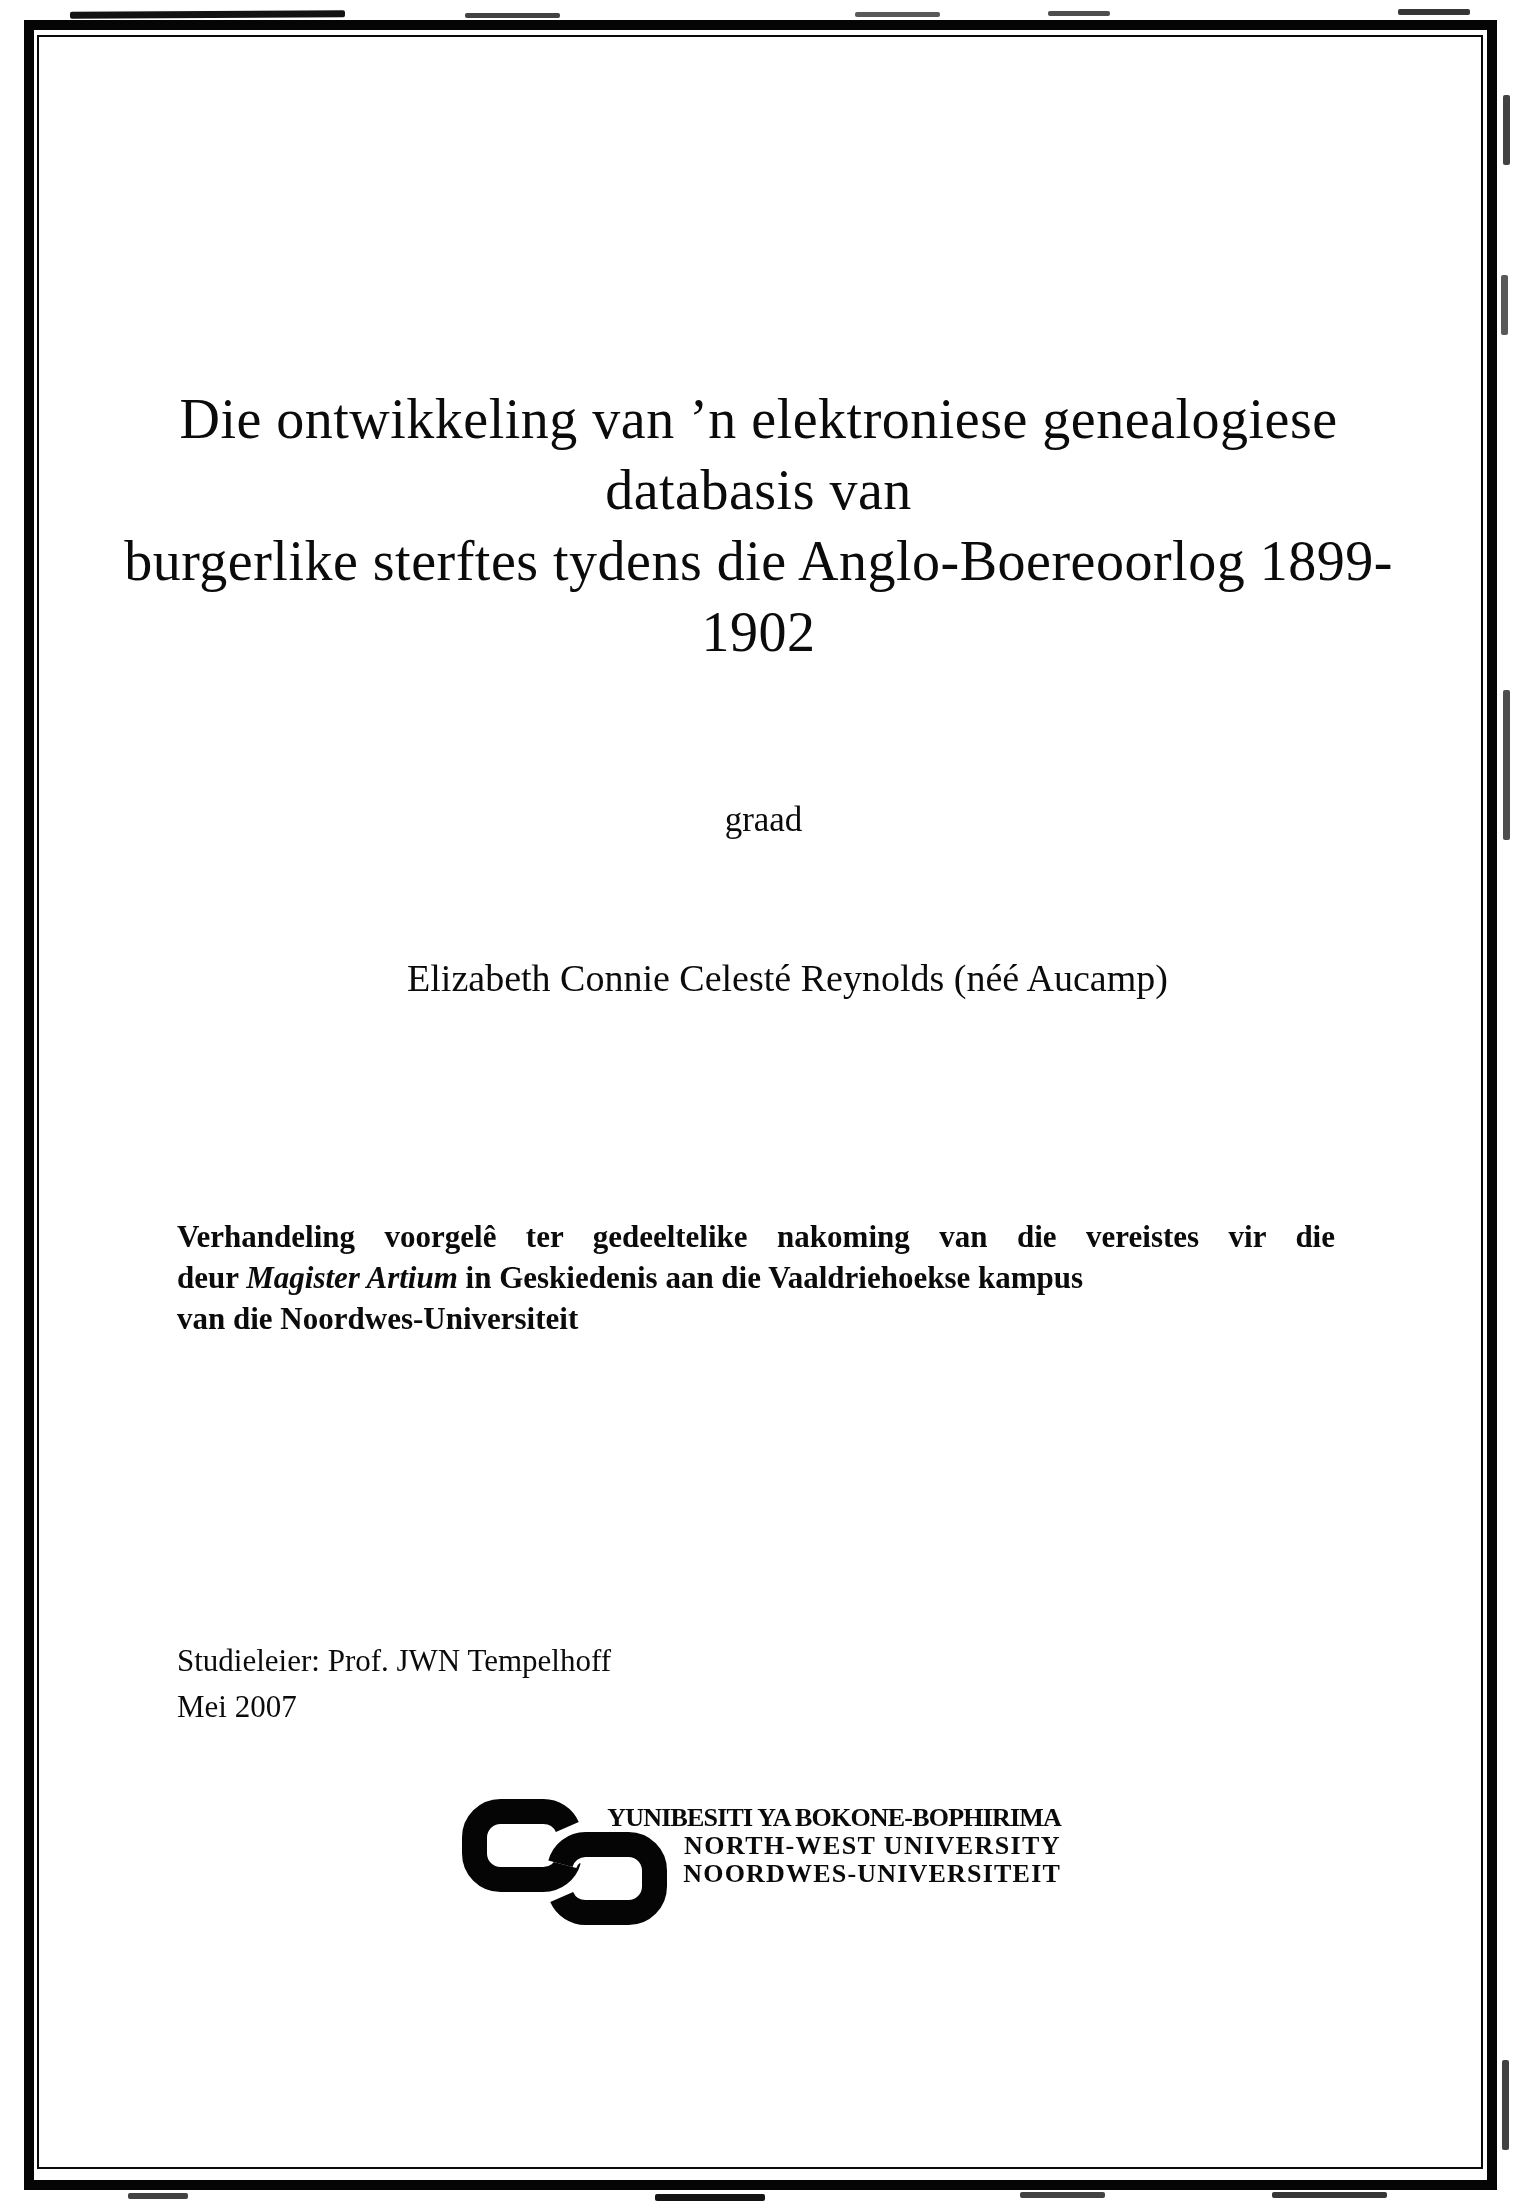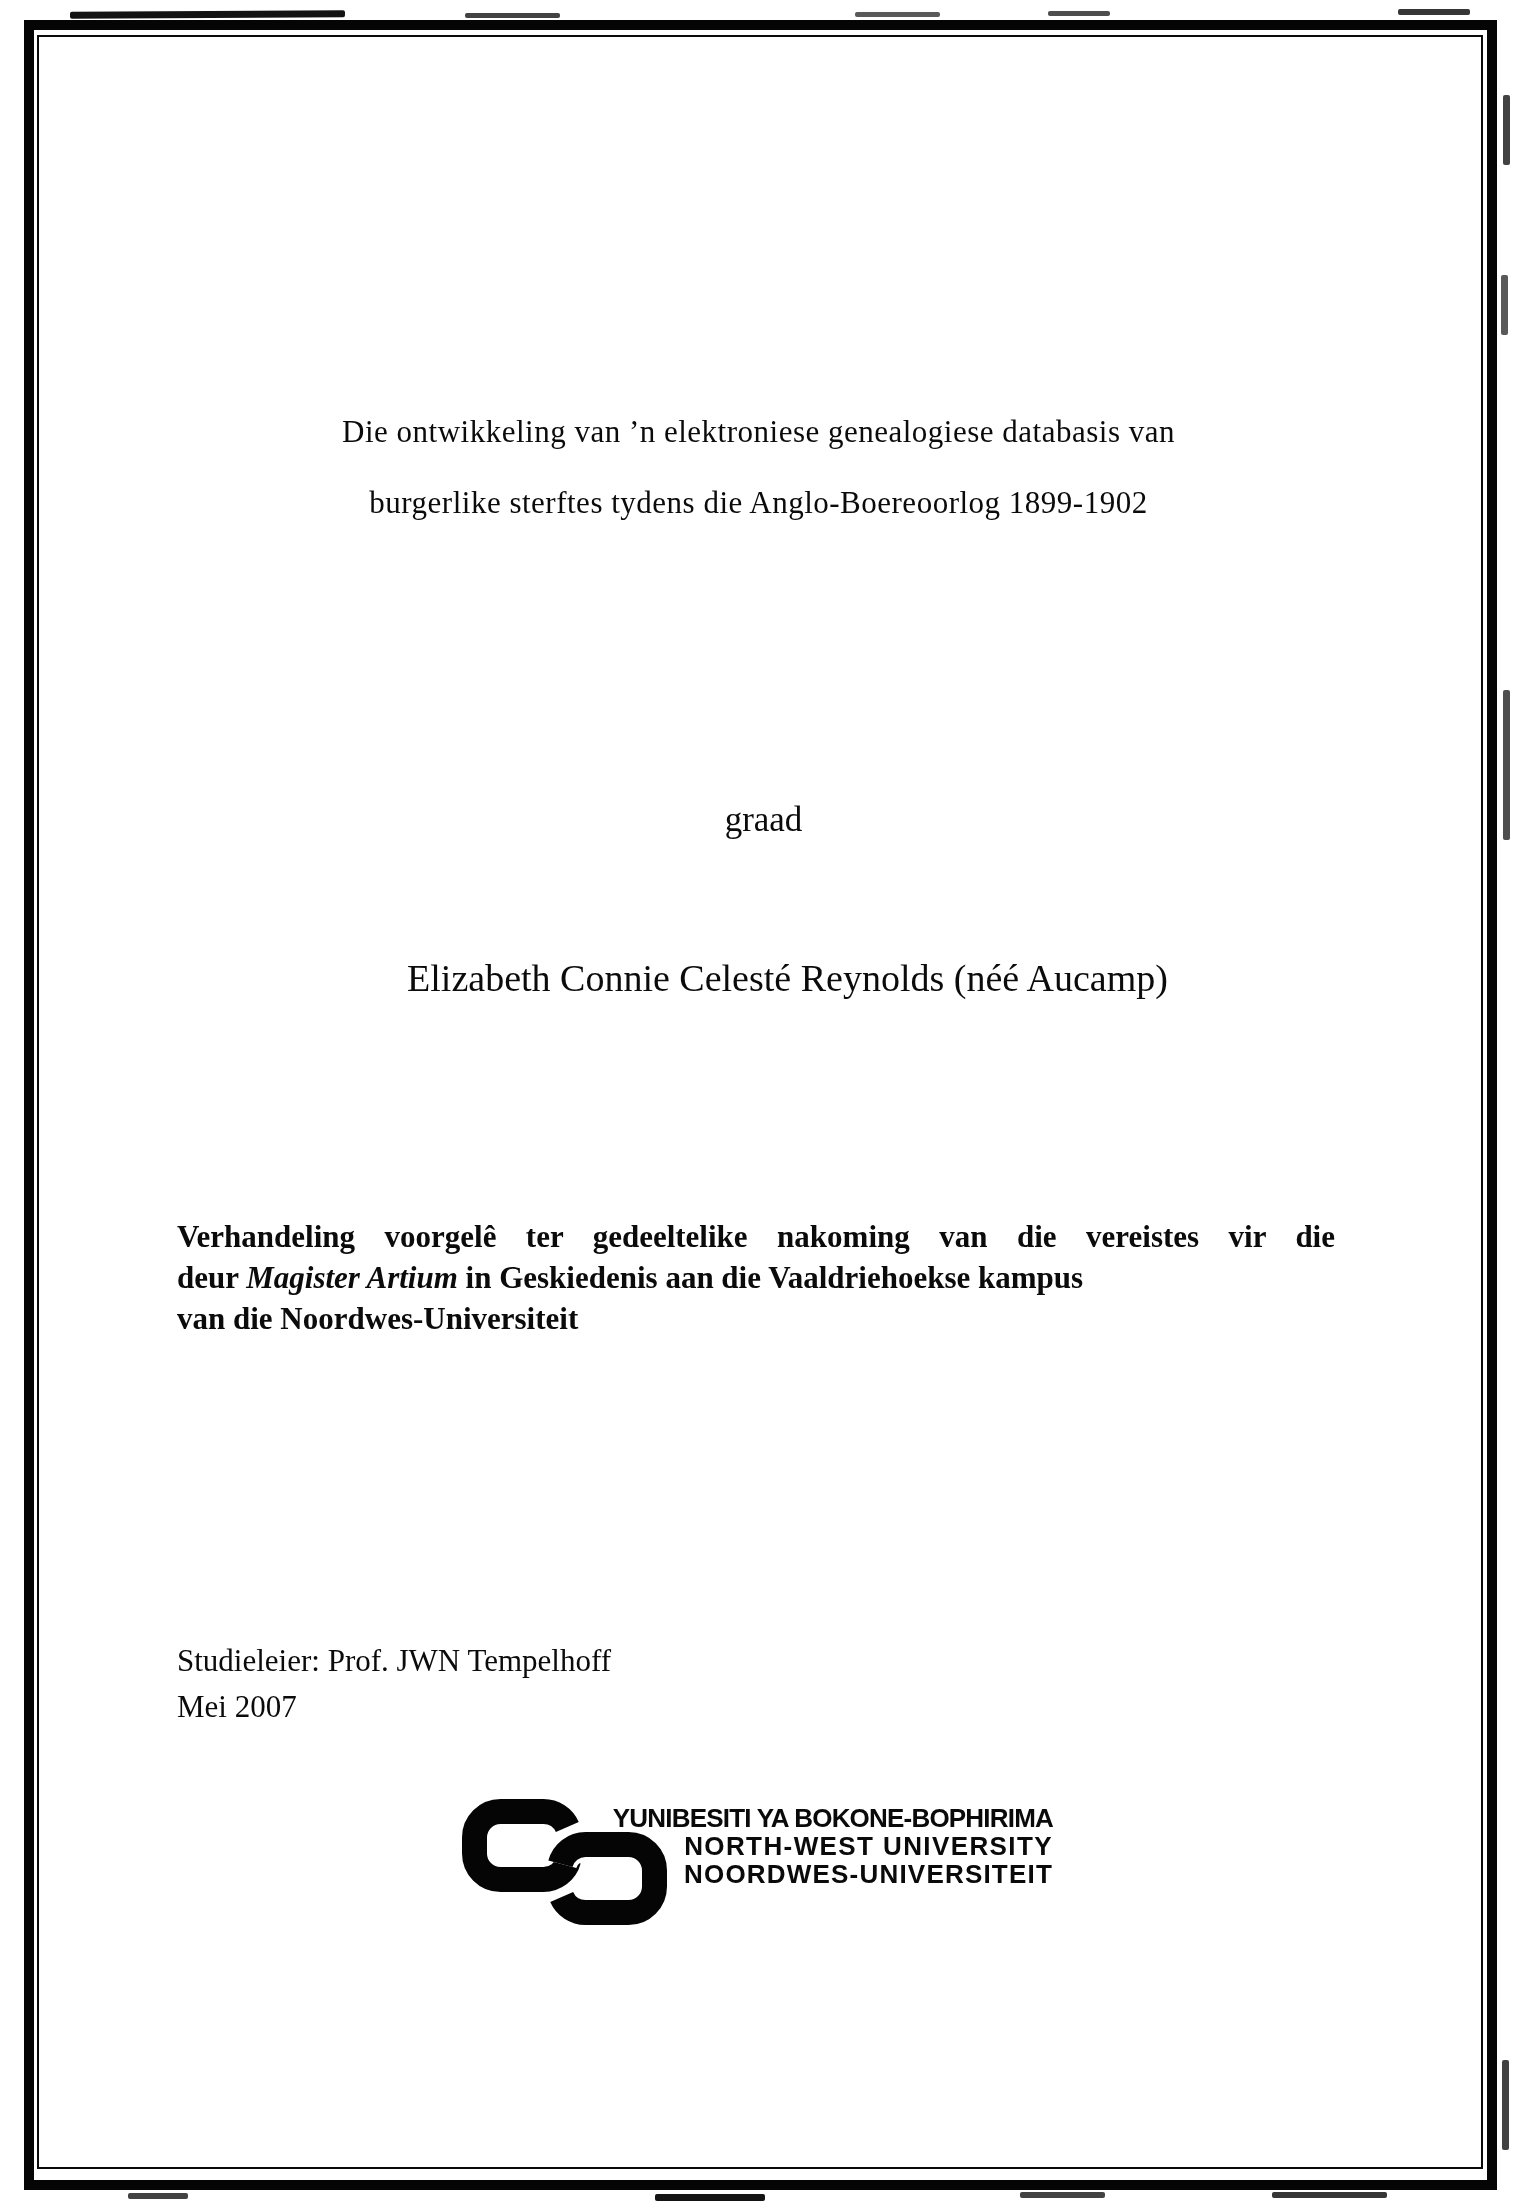--- a/index.html
+++ b/index.html
@@ -41,23 +41,23 @@
   .a-bot3 { left: 1020px;top: 2192px; width: 85px;  height: 6px; opacity:.8; }
   .a-bot4 { left: 1272px;top: 2192px; width: 115px; height: 6px; opacity:.85; }
   .a-r1 { left: 1503px; top: 95px;  width: 7px; height: 70px;  opacity:.8; }
   .a-r2 { left: 1501px; top: 275px; width: 7px; height: 60px;  opacity:.7; }
   .a-r3 { left: 1503px; top: 690px; width: 7px; height: 150px; opacity:.75; }
   .a-r4 { left: 1502px; top: 2060px; width: 7px; height: 90px; opacity:.8; }
 
   
   .title-block {
     position: absolute;
-    left: 100px; right: 110px; top: 396px;
+    left: 100px; right: 110px; top: 384px;
     text-align: center;
-    font-size: 31px;
+    font-size: 56px;
     line-height: 71px;
     letter-spacing: 0.5px;
   }
   .byline {
     position: absolute;
     left: 0; right: 0; top: 800px;
     text-align: center;
     font-size: 35px;
   }
   .author {
@@ -92,24 +92,24 @@
     left: 462px; top: 1796px;
     width: 600px; height: 135px;
   }
   .logo-mark {
     position: absolute;
     left: 0; top: 3px;
     width: 205px; height: 126px;
   }
   .logo-text {
     position: absolute;
-    left: 118px; top: 8px;
+    left: 126px; top: 8px;
     width: 473px;
     text-align: right;
-    font-family: Liberation Sans, sans-serif;
+    font-family: Liberation Serif, serif;
     font-weight: bold;
     font-size: 26px;
     line-height: 28px;
     color: #0a0a0a;
     white-space: nowrap;
   }
   .logo-text .lt1 { letter-spacing: -0.8px; }
   .logo-text .lt2 { letter-spacing: 1.4px; }
   .logo-text .lt3 { letter-spacing: 1.2px; }
 </style>

